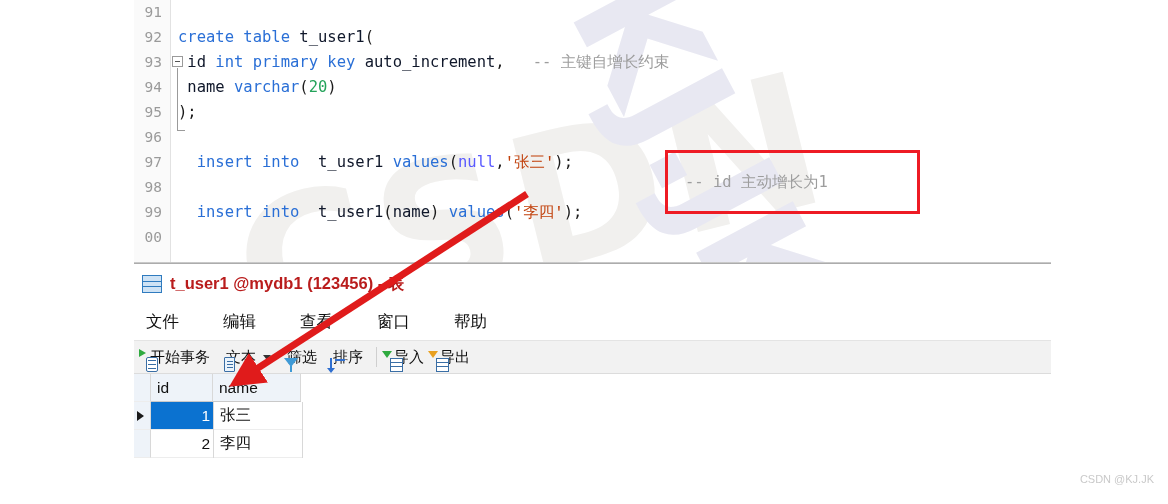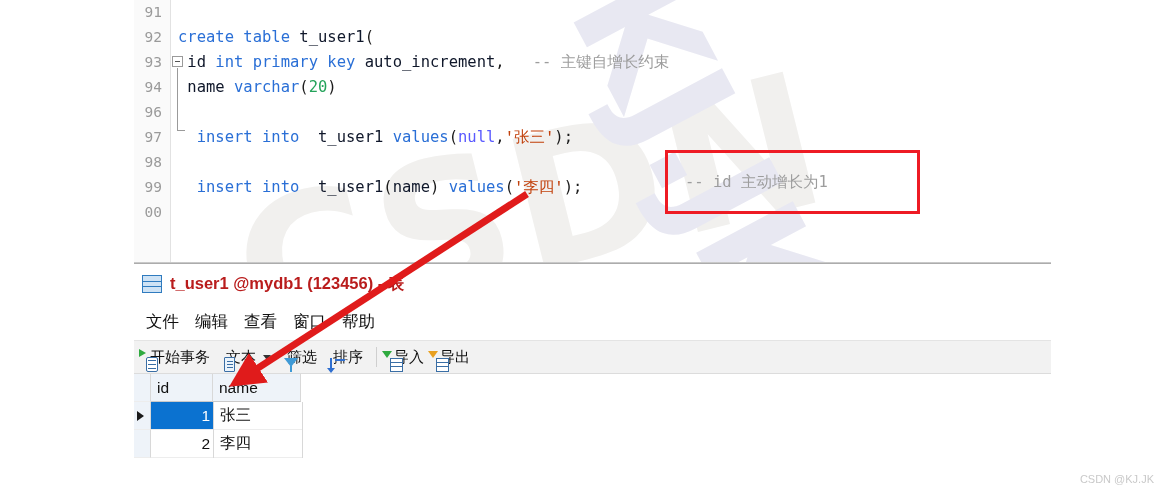--- a/index.html
+++ b/index.html
@@ -174,21 +174,21 @@
     background:
       linear-gradient(to right, transparent 0 31%, #2f7bbf 31% 36%, transparent 36% 64%, #2f7bbf 64% 69%, transparent 69%),
       linear-gradient(to bottom, #cfe3f5 0 30%, #2f7bbf 30% 36%, #cfe3f5 36% 64%, #2f7bbf 64% 70%, #cfe3f5 70%);
   }
   #menubar {
     height: 36px;
     background: #ffffff;
     display: flex;
     align-items: center;
     padding-left: 12px;
-    gap: 16px;
+    gap: 44px;
   }
   .menu-item {
     font-size: 16.5px;
     color: #101010;
     font-family: "Liberation Sans", sans-serif;
     cursor: default;
   }
   #toolbar {
     height: 32px;
     background: #f2f2f2;
@@ -361,20 +361,21 @@
   <div class="wm-text wm-kjjk">KJ.JK</div>
 </div>
 
 <div id="code-pane">
   <div id="gutter"></div>
   <div id="code-lines">
       <div class="code-row"><span class="lnum">91</span><span class="code-txt"></span></div>
       <div class="code-row"><span class="lnum">92</span><span class="code-txt"><span class="kw">create</span><span class="plain"> </span><span class="kw">table</span><span class="plain"> </span><span class="plain">t_user1</span><span class="punc">(</span></span></div>
       <div class="code-row"><span class="lnum">93</span><span class="code-txt"><span class="plain"> id </span><span class="kw">int</span><span class="plain"> </span><span class="kw">primary</span><span class="plain"> </span><span class="kw">key</span><span class="plain"> auto_increment</span><span class="punc">,</span><span class="cmt">   -- 主键自增长约束</span></span></div>
       <div class="code-row"><span class="lnum">94</span><span class="code-txt"><span class="plain"> name </span><span class="kw">varchar</span><span class="punc">(</span><span class="num">20</span><span class="punc">)</span></span></div>
+      <div class="code-row"><span class="lnum">95</span><span class="code-txt"><span class="punc">);</span></span></div>
       <div class="code-row"><span class="lnum">96</span><span class="code-txt"></span></div>
       <div class="code-row"><span class="lnum">97</span><span class="code-txt"><span class="plain">  </span><span class="kw">insert</span><span class="plain"> </span><span class="kw">into</span><span class="plain">  t_user1 </span><span class="kw">values</span><span class="punc">(</span><span class="opr">null</span><span class="punc">,</span><span class="str">'张三'</span><span class="punc">);</span></span></div>
       <div class="code-row"><span class="lnum">98</span><span class="code-txt"></span></div>
       <div class="code-row"><span class="lnum">99</span><span class="code-txt"><span class="plain">  </span><span class="kw">insert</span><span class="plain"> </span><span class="kw">into</span><span class="plain">  t_user1</span><span class="punc">(</span><span class="plain">name</span><span class="punc">)</span><span class="plain"> </span><span class="kw">values</span><span class="punc">(</span><span class="str">'李四'</span><span class="punc">);</span></span></div>
       <div class="code-row"><span class="lnum">00</span><span class="code-txt"></span></div>
     </div>
   <div id="fold-box"></div>
   <div id="fold-line"></div>
   <div id="fold-foot"></div>
 </div>

